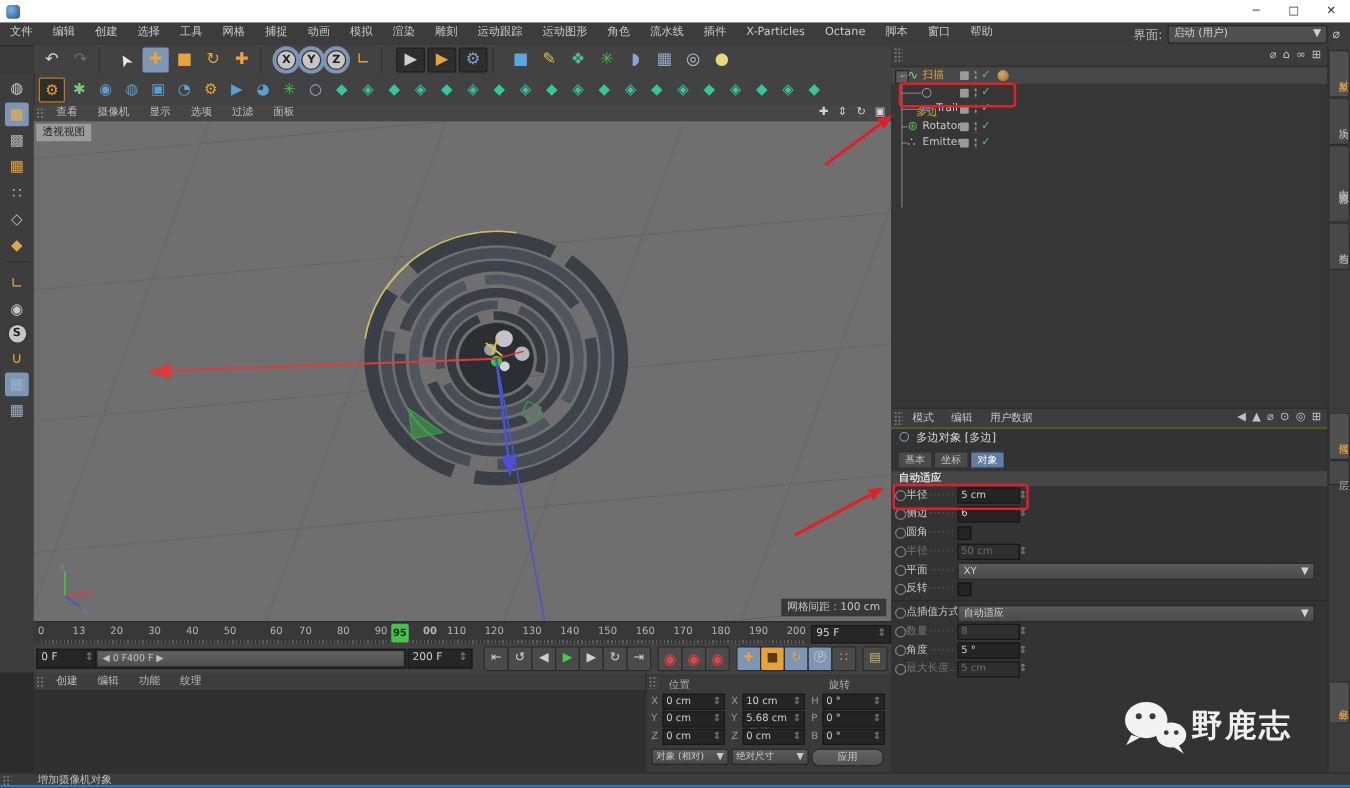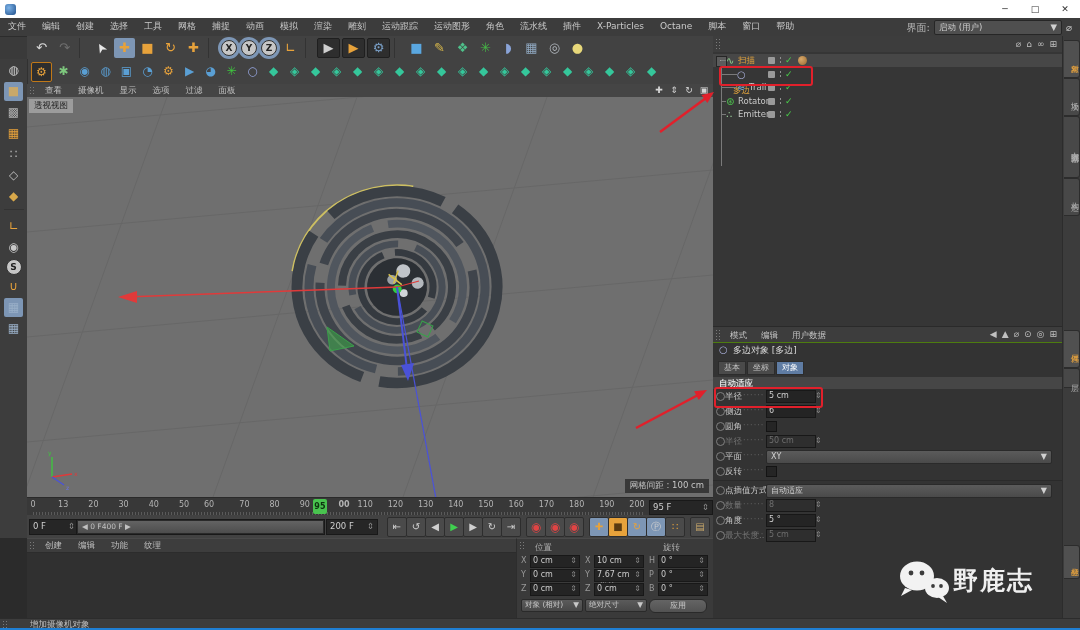--- a/index.html
+++ b/index.html
@@ -296,21 +296,21 @@
   <div class="framefield">
     <span>95 F</span>
     <span style="color:#8a8a8a">⇕</span>
   </div>
 <span class="tick" style="left: 6px;">0</span>
     <span class="tick" style="left: 36.2px;">13</span>
     <span class="tick" style="left: 66.4px;">20</span>
     <span class="tick" style="left: 96.6px;">30</span>
     <span class="tick" style="left: 126.8px;">40</span>
     <span class="tick" style="left: 157px;">50</span>
-    <span class="tick" style="left: 182px;">60</span>
+    <span class="tick" style="left: 194px;">60</span>
     <span class="tick" style="left: 217.4px;">70</span>
     <span class="tick" style="left: 247.6px;">80</span>
     <span class="tick" style="left: 277.8px;">90</span>
     <span class="tick" style="left: 317px; font-weight: bold;">00</span>
     <span class="tick" style="left: 338.2px;">110</span>
     <span class="tick" style="left: 368.4px;">120</span>
     <span class="tick" style="left: 398.6px;">130</span>
     <span class="tick" style="left: 428.8px;">140</span>
     <span class="tick" style="left: 459px;">150</span>
     <span class="tick" style="left: 489.2px;">160</span>
@@ -388,21 +388,21 @@
       <span>▼</span>
     </div>
     <span class="ctitle" style="left: 82px; margin-top: 36px;">尺寸</span>
     <span class="claxis" style="left: 68px; top: 17px;">X</span>
     <div class="cfield" style="left: 77px; top: 16px; width: 44px;">
       <span>10 cm</span>
       <span style="color: rgb(136, 136, 136);">⇕</span>
     </div>
     <span class="claxis" style="left: 68px; top: 31px;">Y</span>
     <div class="cfield" style="left: 77px; top: 30px; width: 44px;">
-      <span>7.67 cm</span>
+      <span>5.68 cm</span>
       <span style="color: rgb(136, 136, 136);">⇕</span>
     </div>
     <span class="claxis" style="left: 68px; top: 45px;">Z</span>
     <div class="cfield" style="left: 77px; top: 44px; width: 44px;">
       <span>0 cm</span>
       <span style="color: rgb(136, 136, 136);">⇕</span>
     </div>
     <div class="cdrop" style="left: 68px; top: 60px; width: 54px;">
       <span>绝对尺寸</span>
       <span>▼</span>

